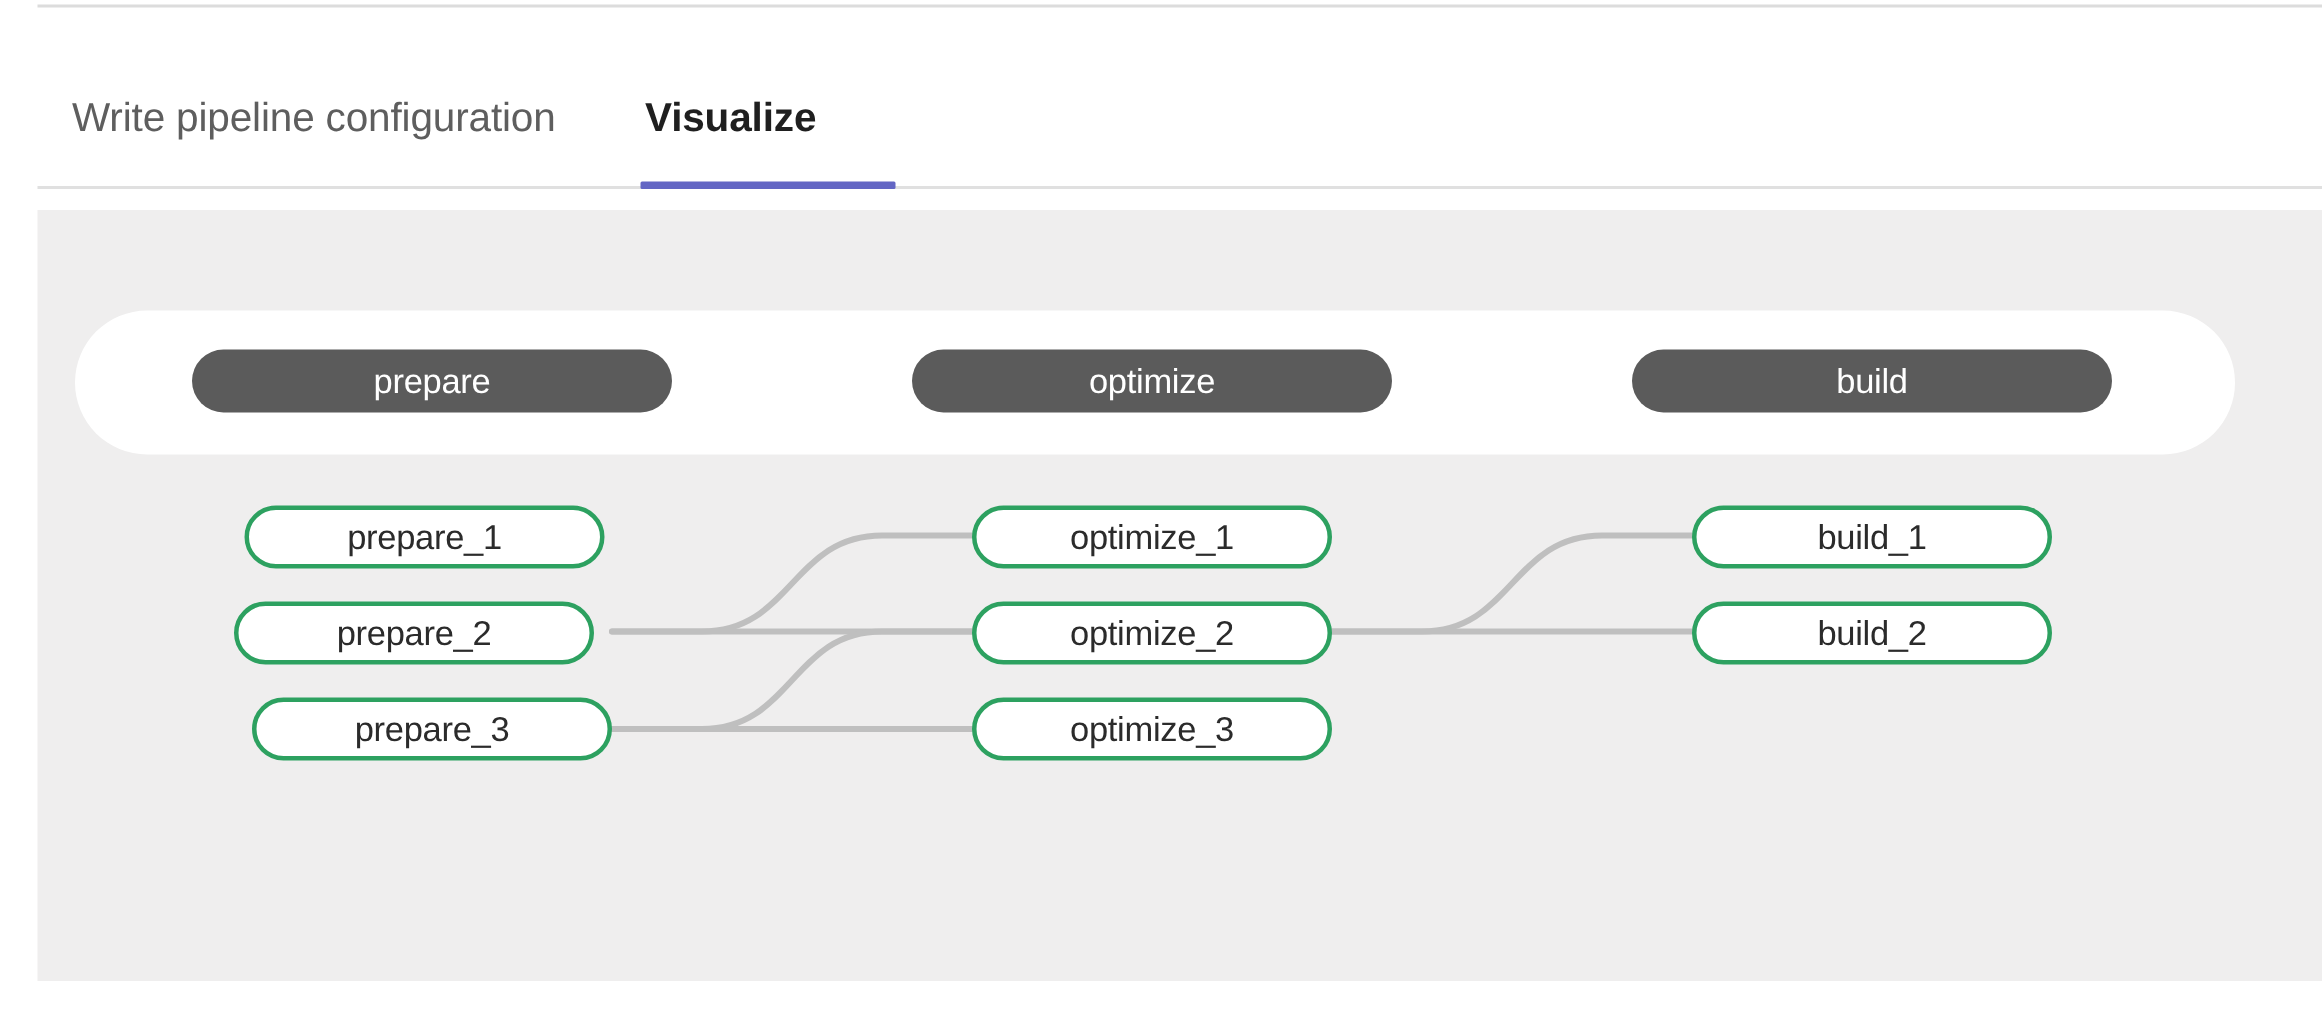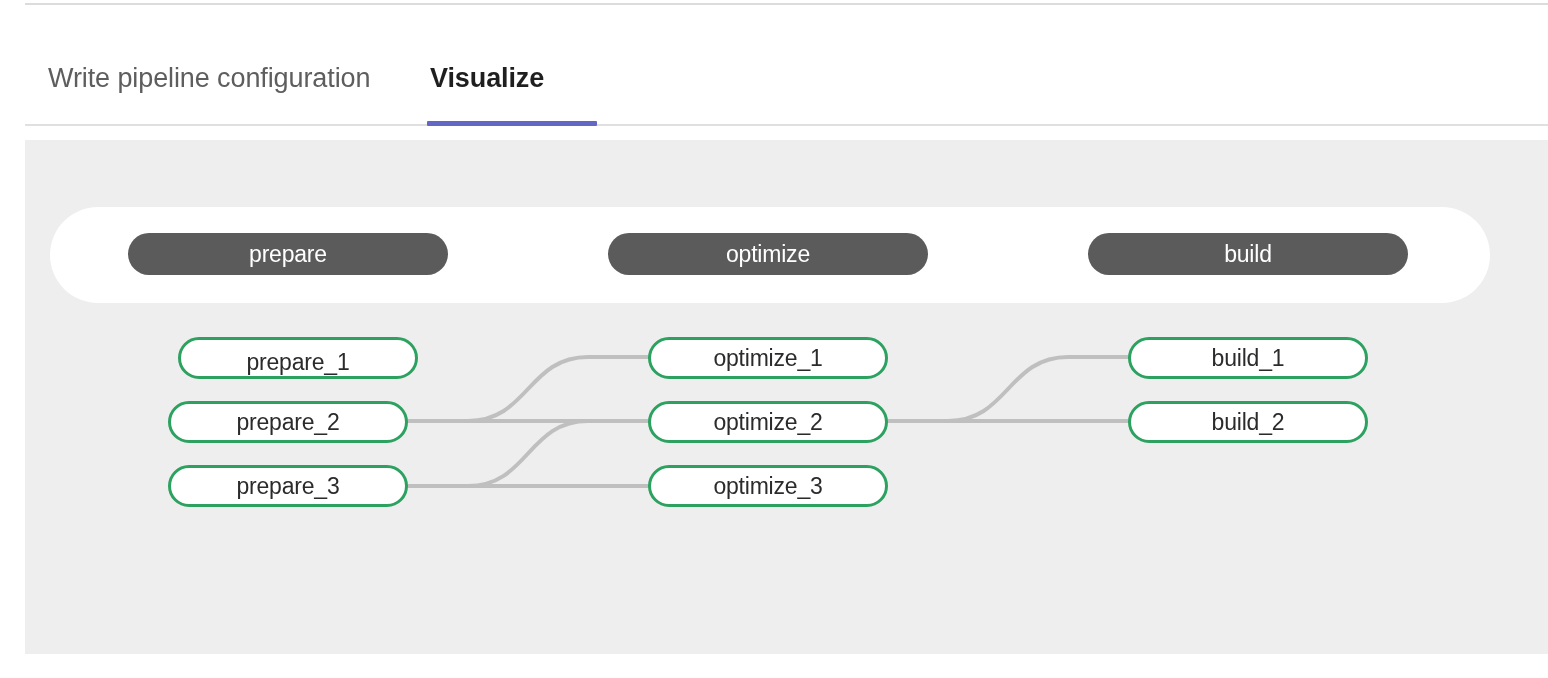--- a/index.html
+++ b/index.html
@@ -185,24 +185,24 @@
       <path d="M 383 346 L 443 346 C 503 346 503 281 563 281 L 623 281"></path>
 
       <path d="M 383 346 L 623 346"></path>
 
       <path d="M 863 281 L 923 281 C 983 281 983 217 1043 217 L 1103 217"></path>
 
       <path d="M 863 281 L 1103 281"></path>
     </g>
   </svg>
 
-  <div class="job-node" style="left:153px; top:197px;align-items:flex-end;">
+  <div class="job-node" style="left:138px; top:197px;">
     <span>prepare_1</span>
   </div>
-  <div class="job-node" style="left:143px; top:261px;text-align:center;">
+  <div class="job-node" style="left:131px; top:261px;text-align:center;">
     <span>prepare_2</span>
   </div>
   <div class="job-node" style="left:143px; top:325px;">
     <span>prepare_3</span>
   </div>
 
   <div class="job-node" style="left:623px; top:197px;">
     <span>optimize_1</span>
   </div>
   <div class="job-node" style="left:623px; top:261px;">

